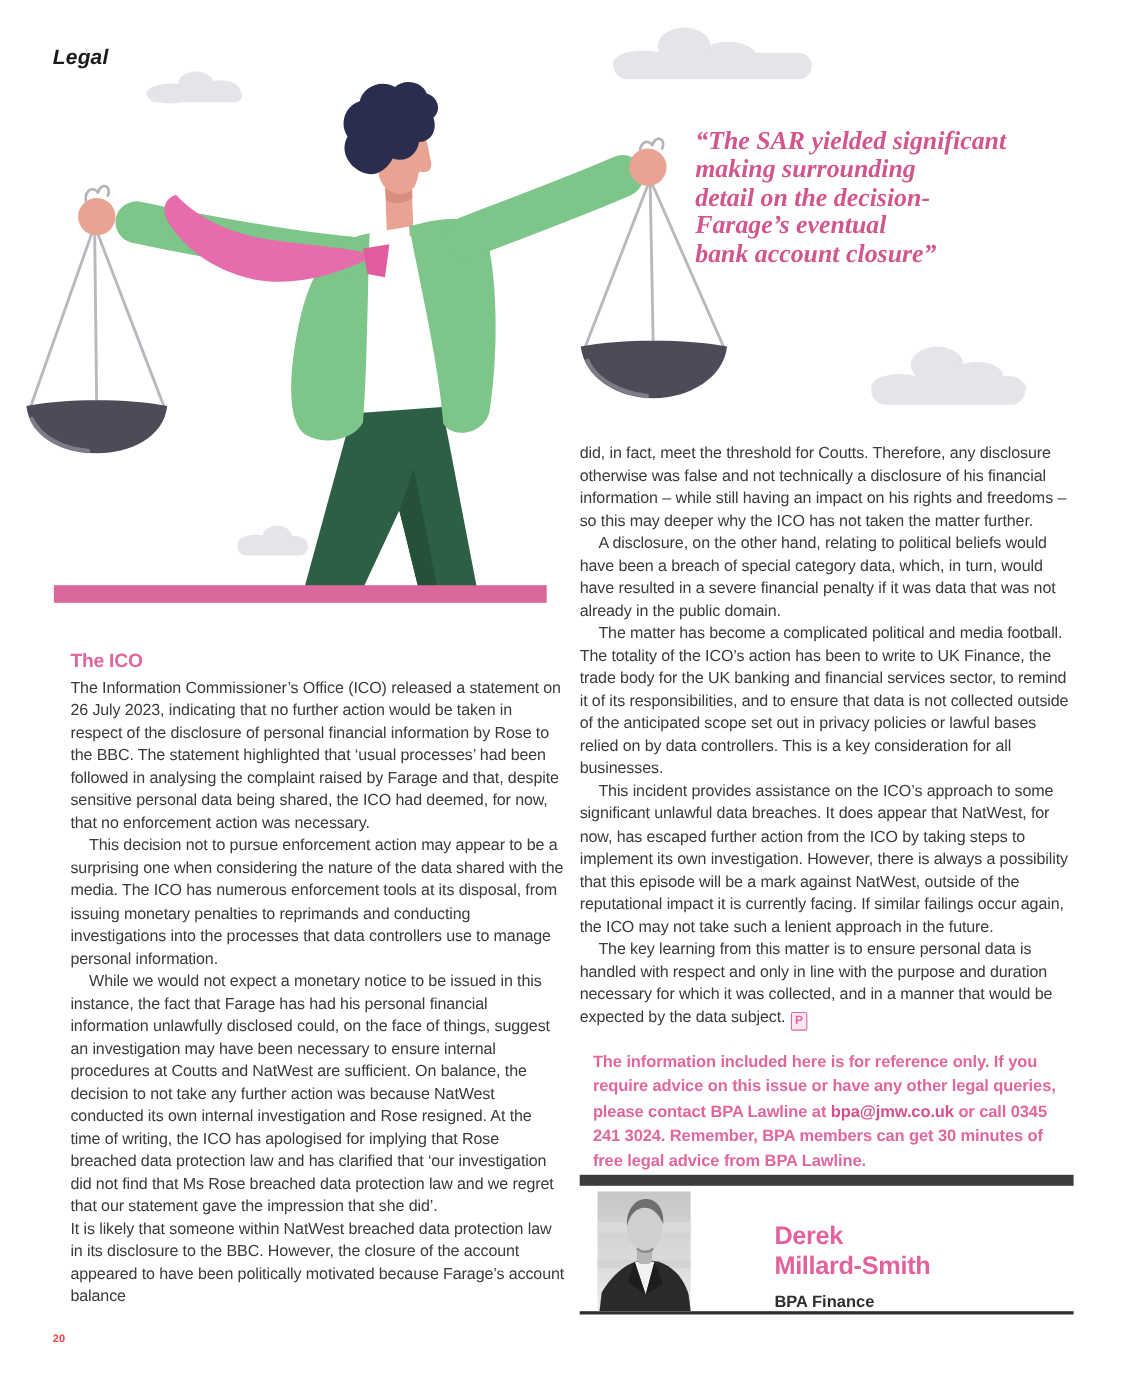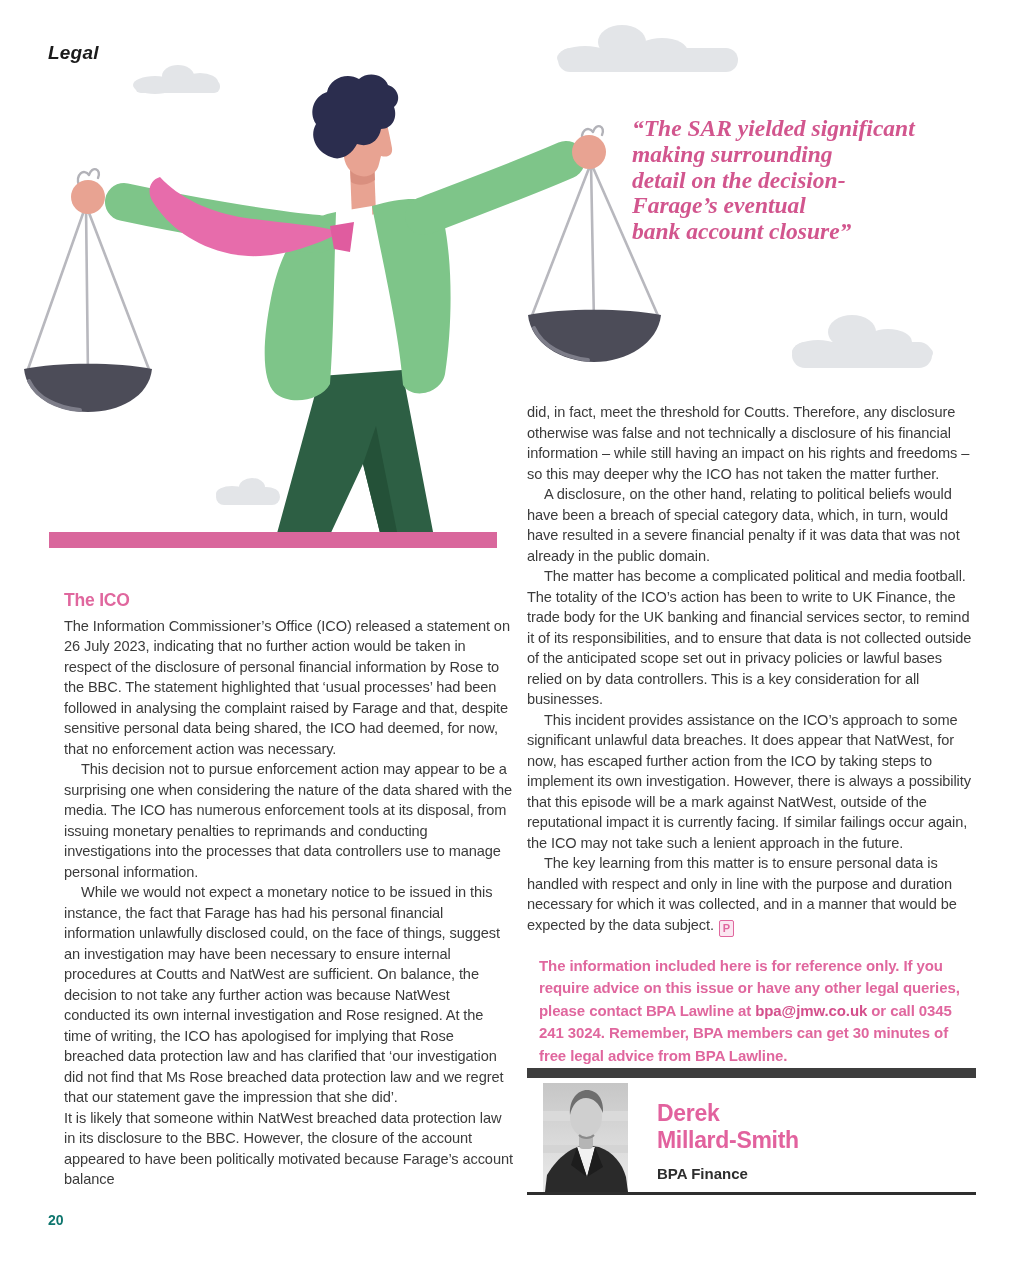--- a/index.html
+++ b/index.html
@@ -50,32 +50,32 @@
 
   .notice {
     font-size:15px; line-height:22.4px; font-weight:700;
     color:#e0679e; letter-spacing:-0.1px;
   }
   .notice p { margin:12px; }
   .notice .email { color:#d4508c; }
 
   .author-card { width:449px; }
   .author-bar { height:10px; background:#3d3d3d; }
-  .author-body { display:flex; align-items:center; padding:5px 0 0 16px; height:109px; }
+  .author-body { display:flex; align-items:flex-end; padding:5px 0 0 16px; height:109px;gap:47px; }
   .author-photo { width:85px; height:109px; display:block; flex:0 0 auto; }
   .author-textcol { margin-left:29px; }
   .author-name {
     font-size:23px; line-height:27px; font-weight:700; color:#e2629e;
     margin-top:7px; letter-spacing:-0.3px;
   }
   .author-name span { display:block; white-space:nowrap; }
   .author-org { font-size:15px; font-weight:700; color:#2e2e2e; margin-top:11px; }
   .author-rule { height:2.5px; background:#2e2e2e; margin-top:0; }
 
-  .pagenum { font-size:14px; font-weight:700; color:#0f766e; }
+  .pagenum { font-size:10px; font-weight:700; color:#ef4444; }
 
   svg { display:block; }
   .illustration { pointer-events:none; }
 </style>
 </head>
 <body>
 
 <svg class="abs illustration" style="left:0;top:0;" width="1024" height="560" viewBox="0 0 1024 560" aria-hidden="true">
 
   <g fill="#e3e5e8">

